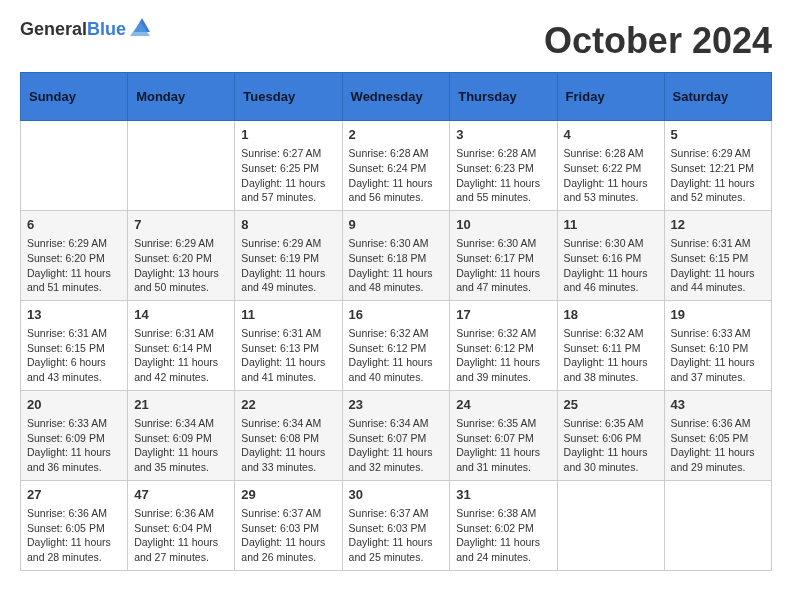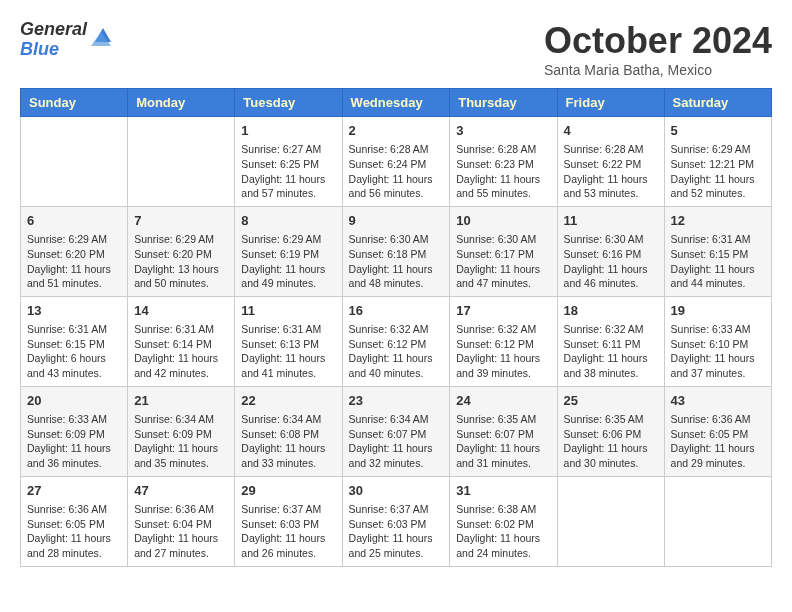--- a/index.html
+++ b/index.html
@@ -15,62 +15,62 @@
       justify-content: space-between;
       align-items: flex-start;
       margin-bottom: 10px;
     }
     .logo {
       display: flex;
       align-items: center;
     }
     .logo-text {
       display: flex;
-      flex-direction: column;
+      flex-direction: row;
       line-height: 1.1;
-      font-style: italic;
     }
     .logo-general {
       font-size: 18px;
       font-weight: bold;
       color: #333;
     }
     .logo-blue {
       font-size: 18px;
       font-weight: bold;
       color: #3b7dd8;
     }
     .logo-icon {
       width: 24px;
       height: 24px;
       margin-left: 4px;
       margin-top: -8px;
     }
     .title-area {
+      text-align: right;
       margin-left: 12px;
     }
     .month-title {
       font-size: 36px;
       font-weight: bold;
       color: #333;
     }
     .location {
       font-size: 14px;
       color: #555;
     }
     .calendar {
       width: 100%;
       border-collapse: collapse;
     }
     .calendar th {
       background-color: #3b7dd8;
-      color: #fef9c3;
+      color: #0f172a;
       font-size: 13px;
       font-weight: bold;
-      padding: 6px 8px;
+      padding: 16px 8px;
       text-align: left;
       border: 1px solid #2a6abf;
     }
     .calendar td {
       border: 1px solid #ccc;
       vertical-align: top;
       padding: 5px 6px;
       width: 108px;
       min-height: 80px;
       font-size: 11px;
@@ -103,21 +103,20 @@
       <span class="logo-general">General</span>
       <span class="logo-blue">Blue</span>
     </div>
     <svg class="logo-icon" viewBox="0 0 24 24" xmlns="http://www.w3.org/2000/svg">
       <polygon points="4,18 12,4 20,18" fill="#3b7dd8"></polygon>
       <polygon points="0,22 10,8 20,22" fill="#5a9ae0" opacity="0.7"></polygon>
     </svg>
   </div>
   <div class="title-area">
     <div class="month-title">October 2024</div>
-    <div class="location">Santa Maria Batha, Mexico</div>
   </div>
 </div>
 
 <table class="calendar">
   <thead>
     <tr>
     <th>Sunday</th>
         <th>Monday</th>
         <th>Tuesday</th>
         <th>Wednesday</th>

